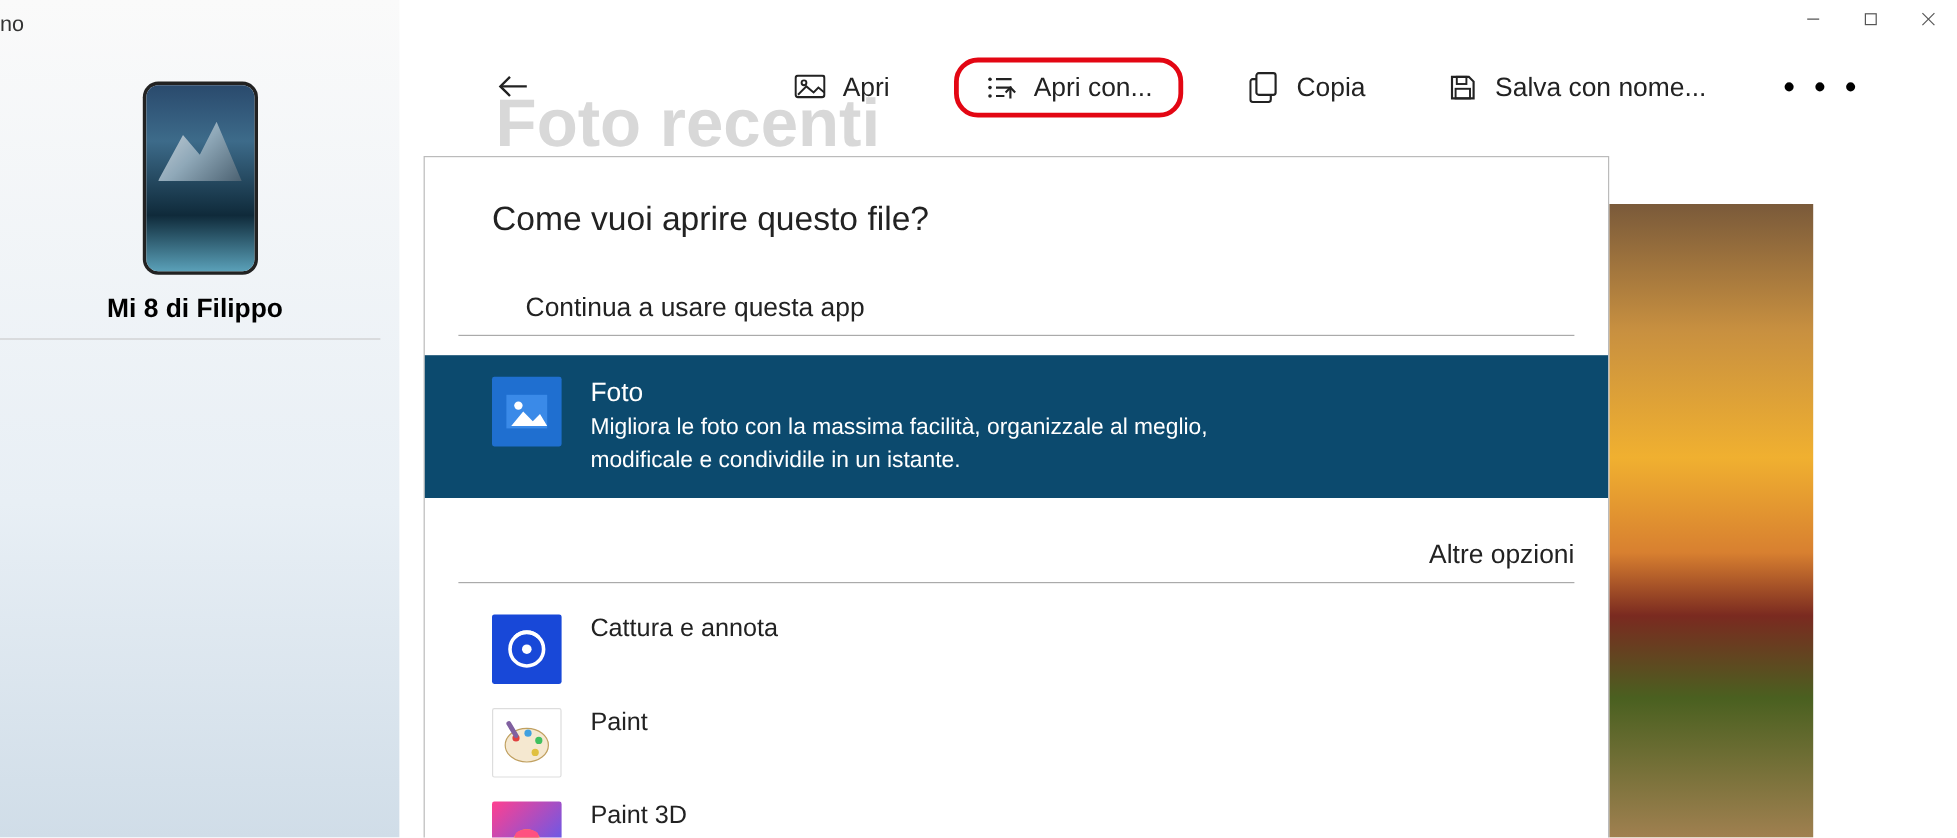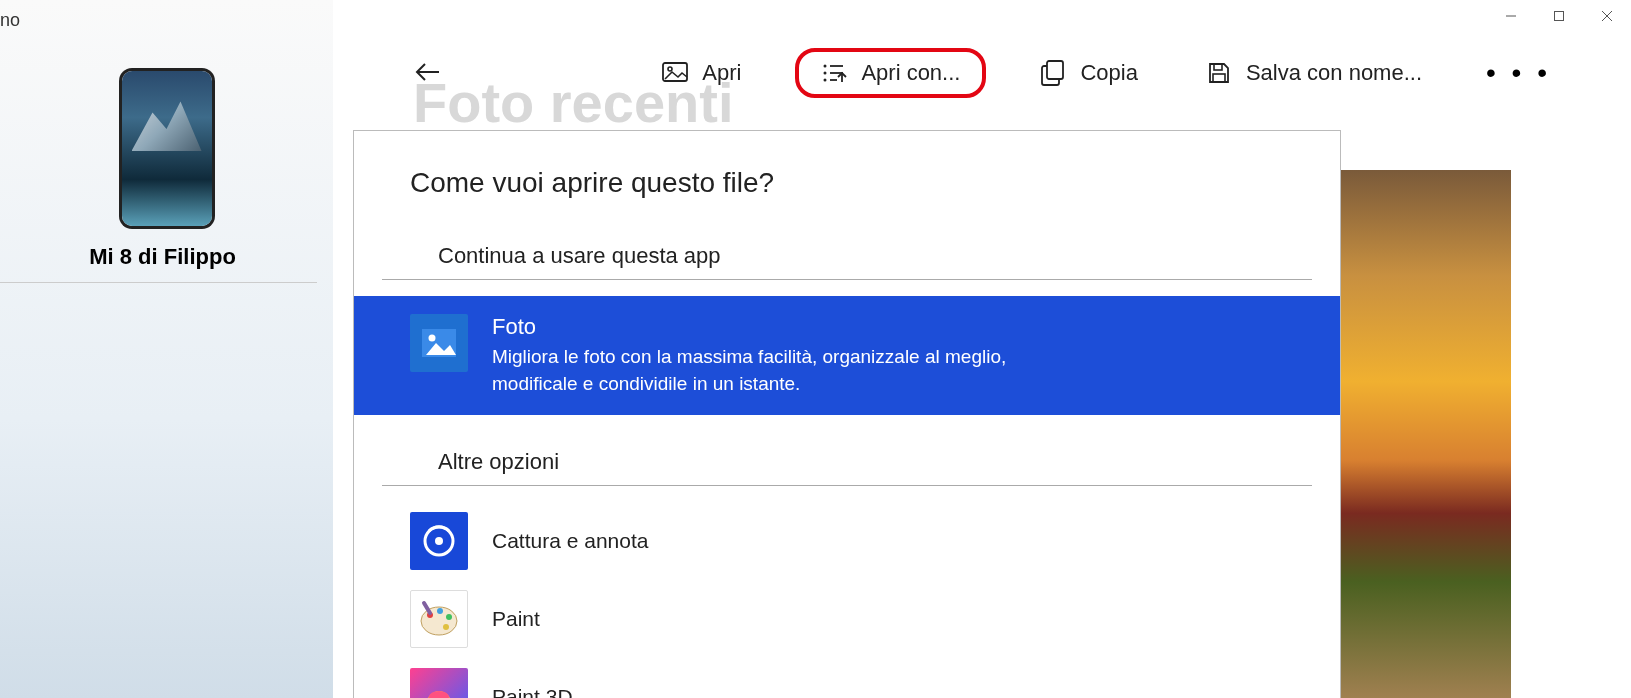--- a/index.html
+++ b/index.html
@@ -57,34 +57,34 @@
       position: absolute;
       left: 20px; top: 130px;
       width: 988px;
       background: #fff;
       border: 1px solid #bbb;
       z-index: 10;
       padding: 36px 0 0 0;
     }
     .dialog-title { font-size: 28px; color: #222; padding: 0 0 28px 56px; }
     .section-label { font-size: 22px; color: #222; padding: 0 0 10px 56px; margin: 16px 28px; border-bottom: 1px solid #aaa; }
-    .section-label.other { padding-top: 18px; }
+    .section-label.other { padding-top: 18px; text-align: right; }
     
     .app-row { display: flex; align-items: flex-start; gap: 24px; padding: 14px 28px 14px 56px; cursor: pointer; }
-    .app-row.selected { background: #1d4ed8; color: #fff; padding-top: 18px; padding-bottom: 18px; }
+    .app-row.selected { background: #0c4a6e; color: #fff; padding-top: 18px; padding-bottom: 18px; }
     .app-icon { width: 58px; height: 58px; flex-shrink: 0; border-radius: 2px; display: flex; align-items: center; justify-content: center; }
     .app-icon.foto { background: #1f6fd0; }
     .app-icon.snip { background: #1848d8; }
     .app-icon.paint { background: #fff; border: 1px solid #ddd; }
     .app-icon.paint3d { background: linear-gradient(135deg, #ff4090 0%, #4060ff 100%); }
     .app-text { flex: 1; }
     .app-name { font-size: 22px; }
     .app-row.selected .app-name { color: #fff; }
     .app-desc { font-size: 19px; line-height: 1.4; margin-top: 4px; color: #fff; max-width: 560px; }
-    .other-list .app-row { align-items: center; padding: 10px 27px 10px 56px; }
+    .other-list .app-row { padding: 10px 27px 10px 56px; }
     .other-list .app-name { font-size: 21px; color: #222; }
   </style>
 </head>
 <body>
 
 <div class="sidebar">
   <div class="side-label">no</div>
   <div class="phone-thumb"></div>
   <div class="sidebar-title">Mi 8 di Filippo</div>
 </div>

